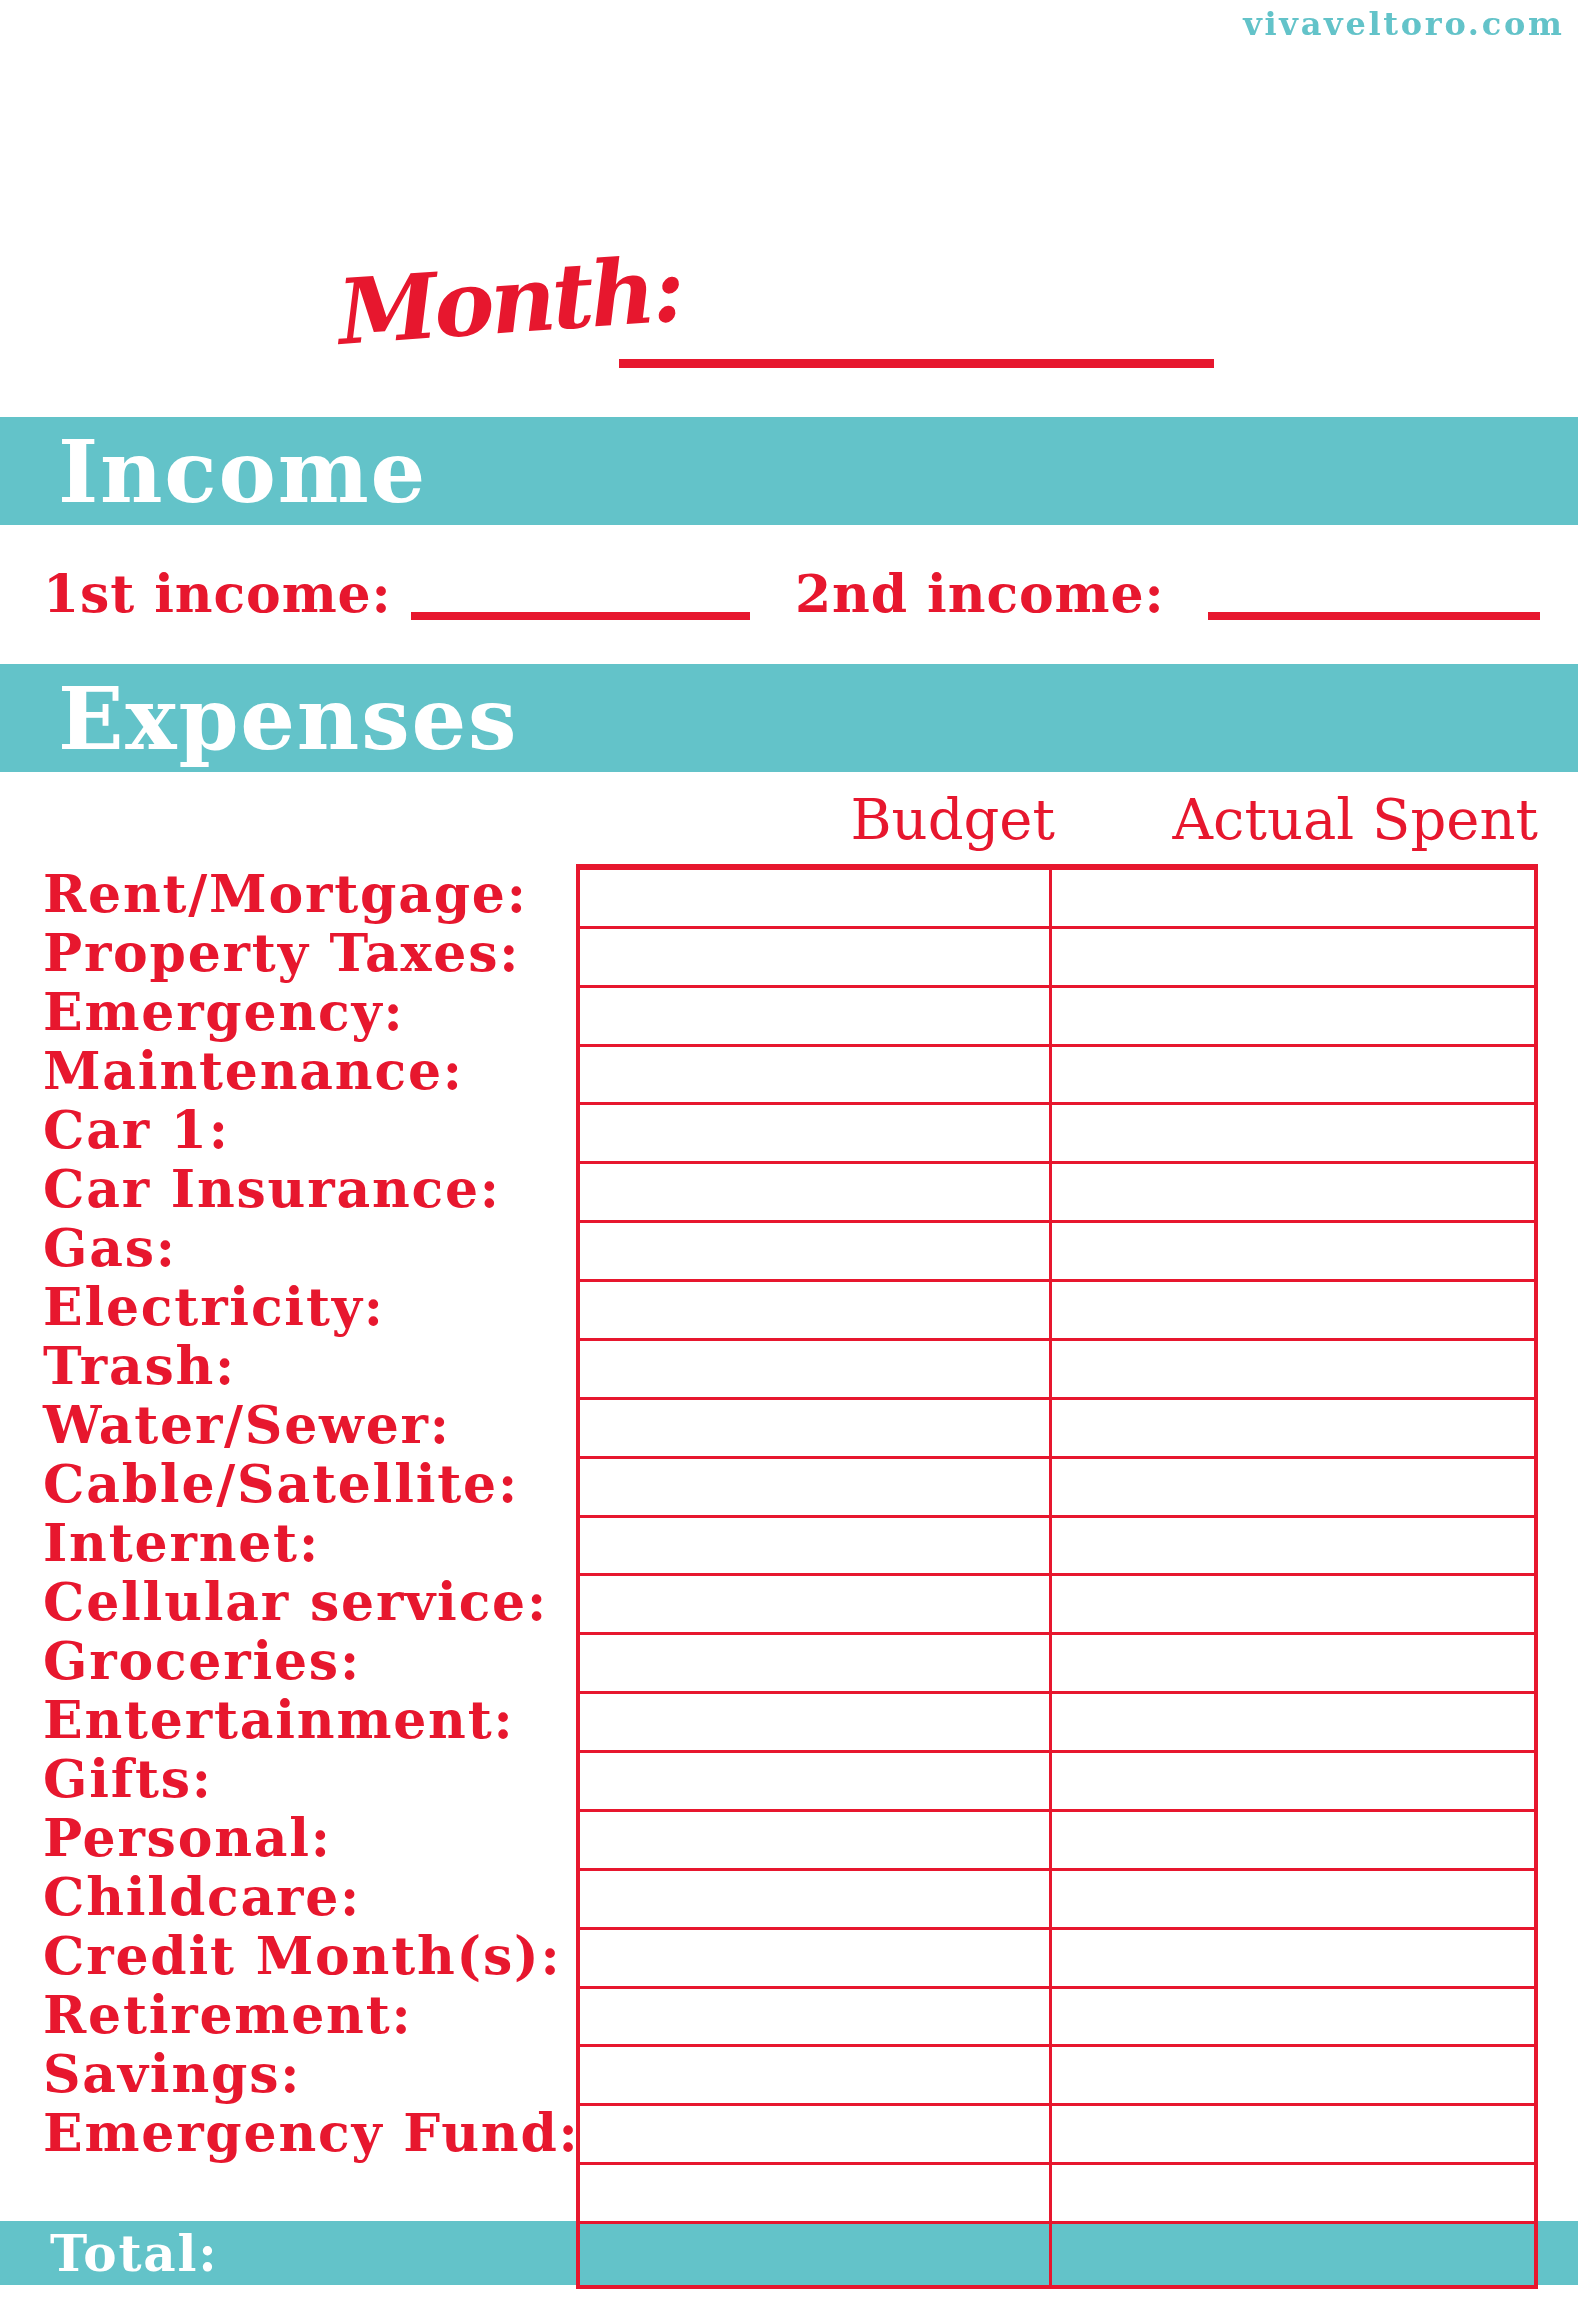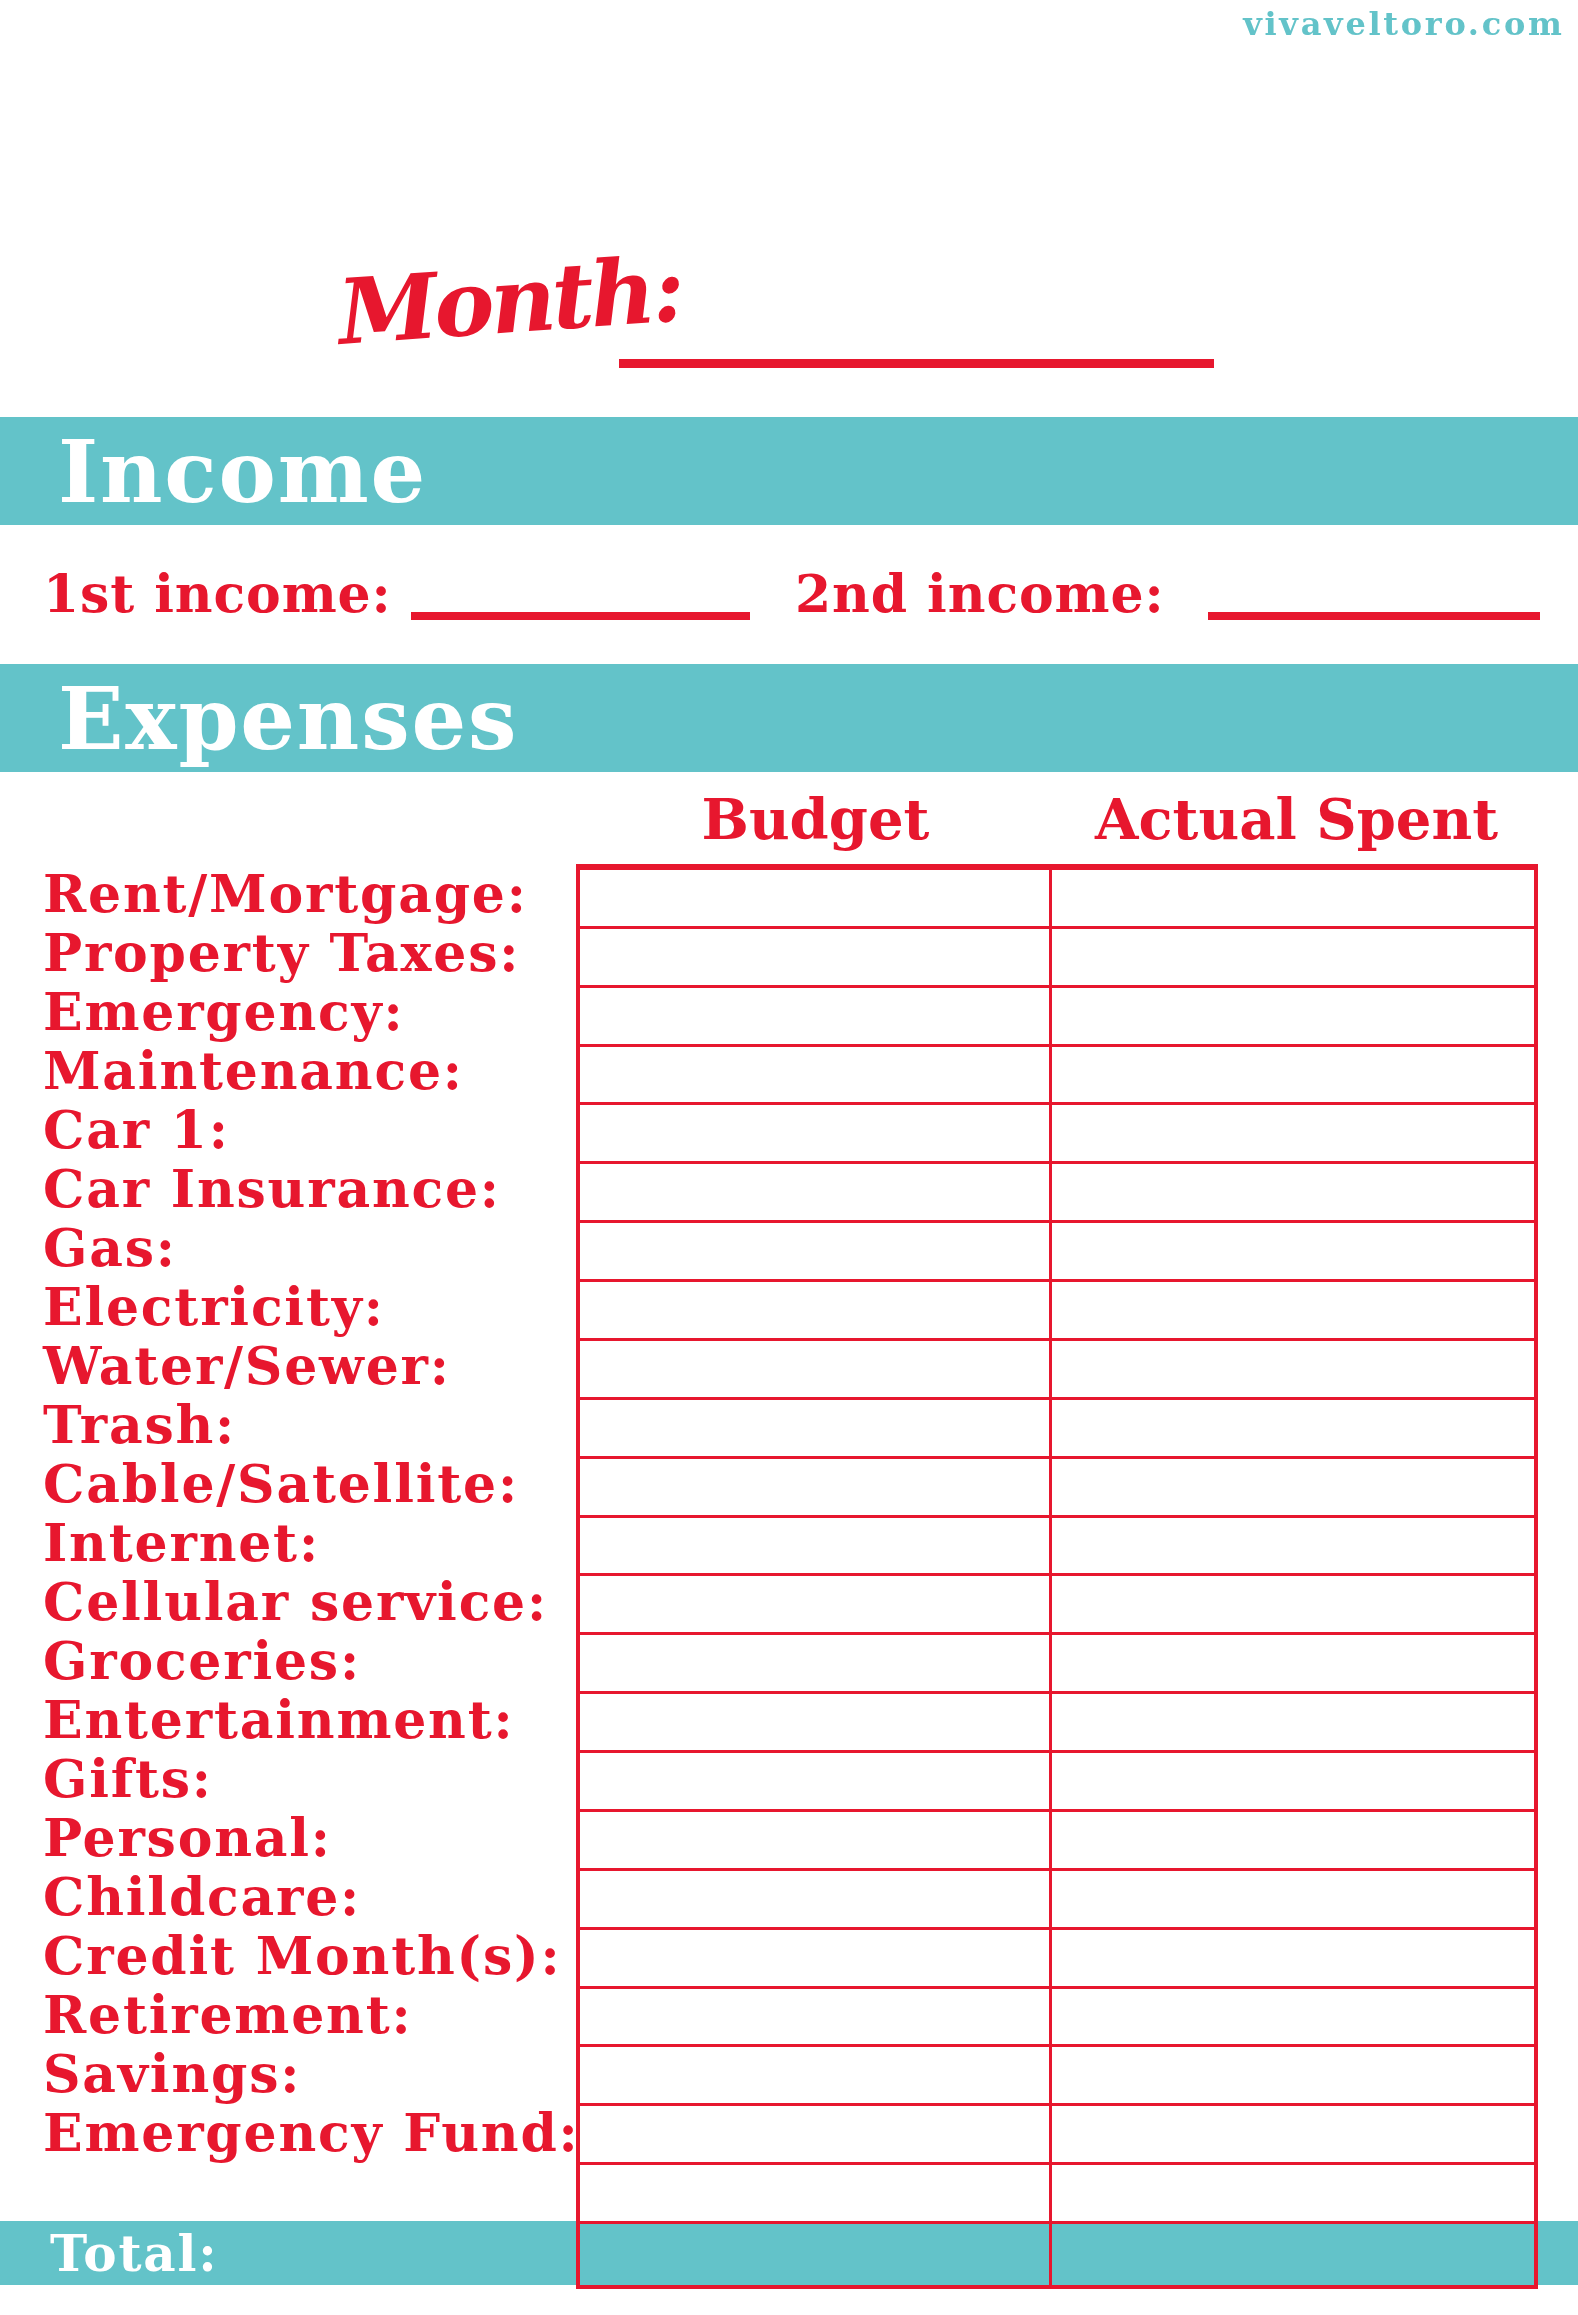--- a/index.html
+++ b/index.html
@@ -44,22 +44,22 @@
     position:absolute;top:554px;height:80px;line-height:80px;
     font-size:52px;font-weight:700;letter-spacing:0.9px;color:var(--red);
     white-space:nowrap;
   }
   .income1{left:43px;}
   .income2{left:795px;}
   .income-line1{left:411px;top:612px;width:339px;height:8.1px;}
   .income-line2{left:1208px;top:612px;width:332px;height:8.1px;}
   .col-header{
     position:absolute;top:785px;height:69px;line-height:69px;
-    font-size:56px;font-weight:700;color:var(--red);
-    text-align:center;white-space:nowrap;
+    font-size:56px;font-weight:400;color:var(--red);
+    text-align:right;white-space:nowrap;
   }
   .col-header.budget{left:576px;width:479px;}
   .col-header.actual{left:1055px;width:483px;}
   .expense-labels{position:absolute;left:43px;top:864px;}
   .expense-label{
     height:59px;line-height:59px;
     font-size:52px;font-weight:700;letter-spacing:1.8px;
     color:var(--red);white-space:nowrap;
   }
   .total-band{
@@ -118,22 +118,22 @@
 
   <div class="expense-labels">
     <div class="expense-label">Rent/Mortgage:</div>
     <div class="expense-label">Property Taxes:</div>
     <div class="expense-label">Emergency:</div>
     <div class="expense-label">Maintenance:</div>
     <div class="expense-label">Car 1:</div>
     <div class="expense-label">Car Insurance:</div>
     <div class="expense-label">Gas:</div>
     <div class="expense-label">Electricity:</div>
+    <div class="expense-label">Trash:</div>
     <div class="expense-label">Water/Sewer:</div>
-    <div class="expense-label">Trash:</div>
     <div class="expense-label">Cable/Satellite:</div>
     <div class="expense-label">Internet:</div>
     <div class="expense-label">Cellular service:</div>
     <div class="expense-label">Groceries:</div>
     <div class="expense-label">Entertainment:</div>
     <div class="expense-label">Gifts:</div>
     <div class="expense-label">Personal:</div>
     <div class="expense-label">Childcare:</div>
     <div class="expense-label">Credit Month(s):</div>
     <div class="expense-label">Retirement:</div>

